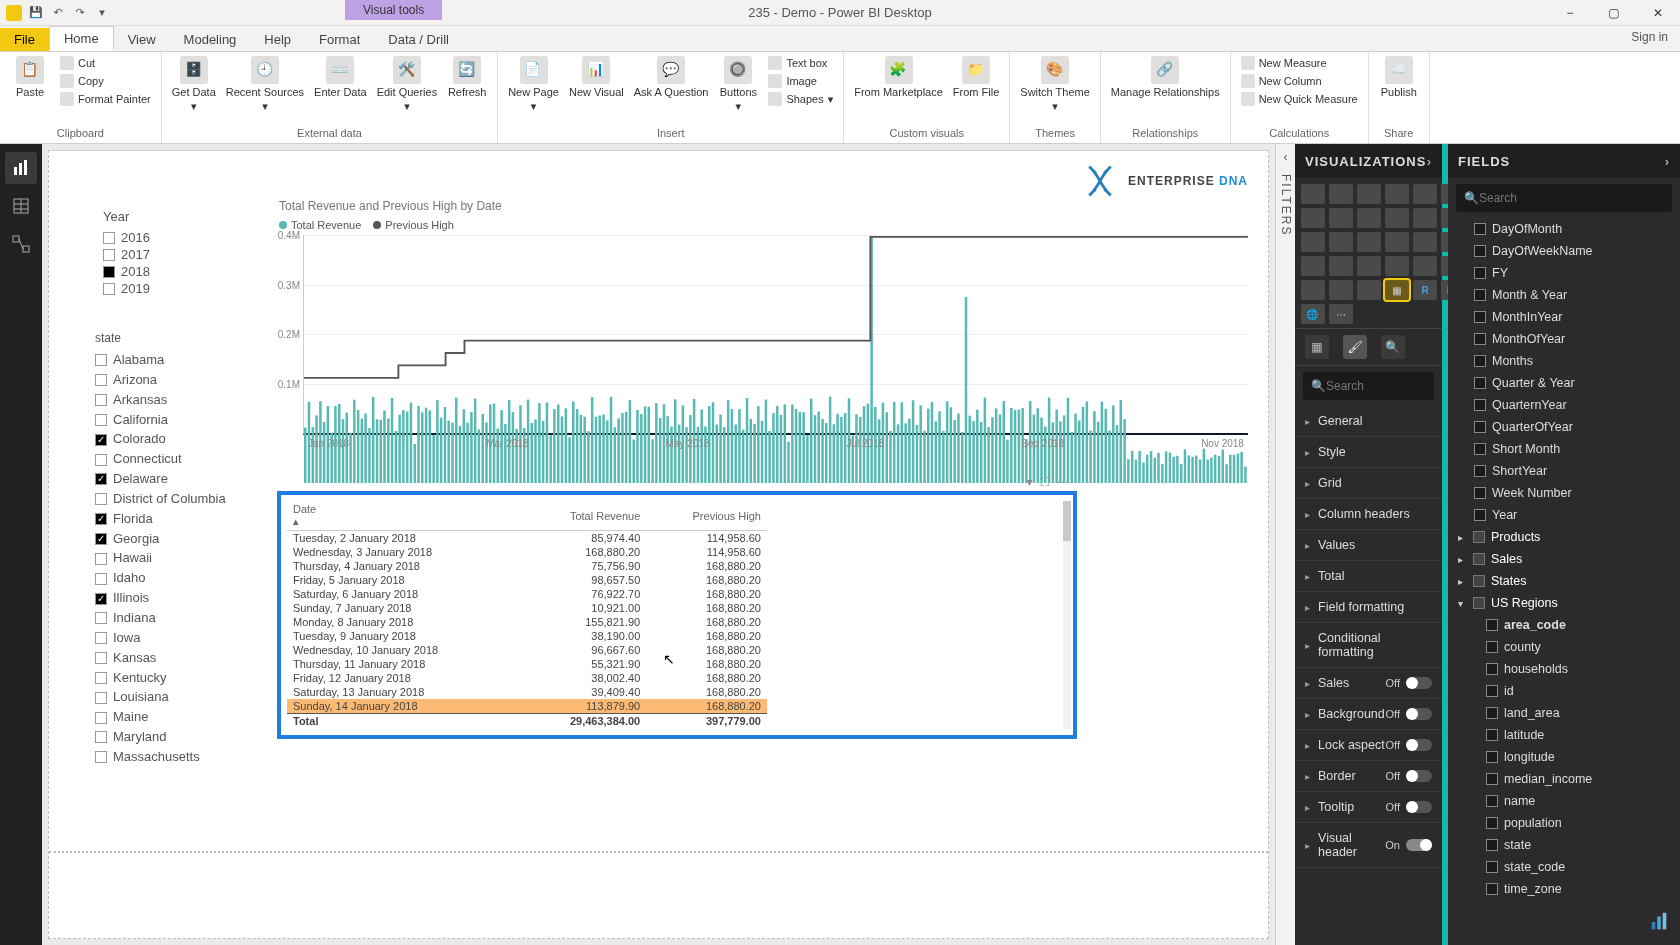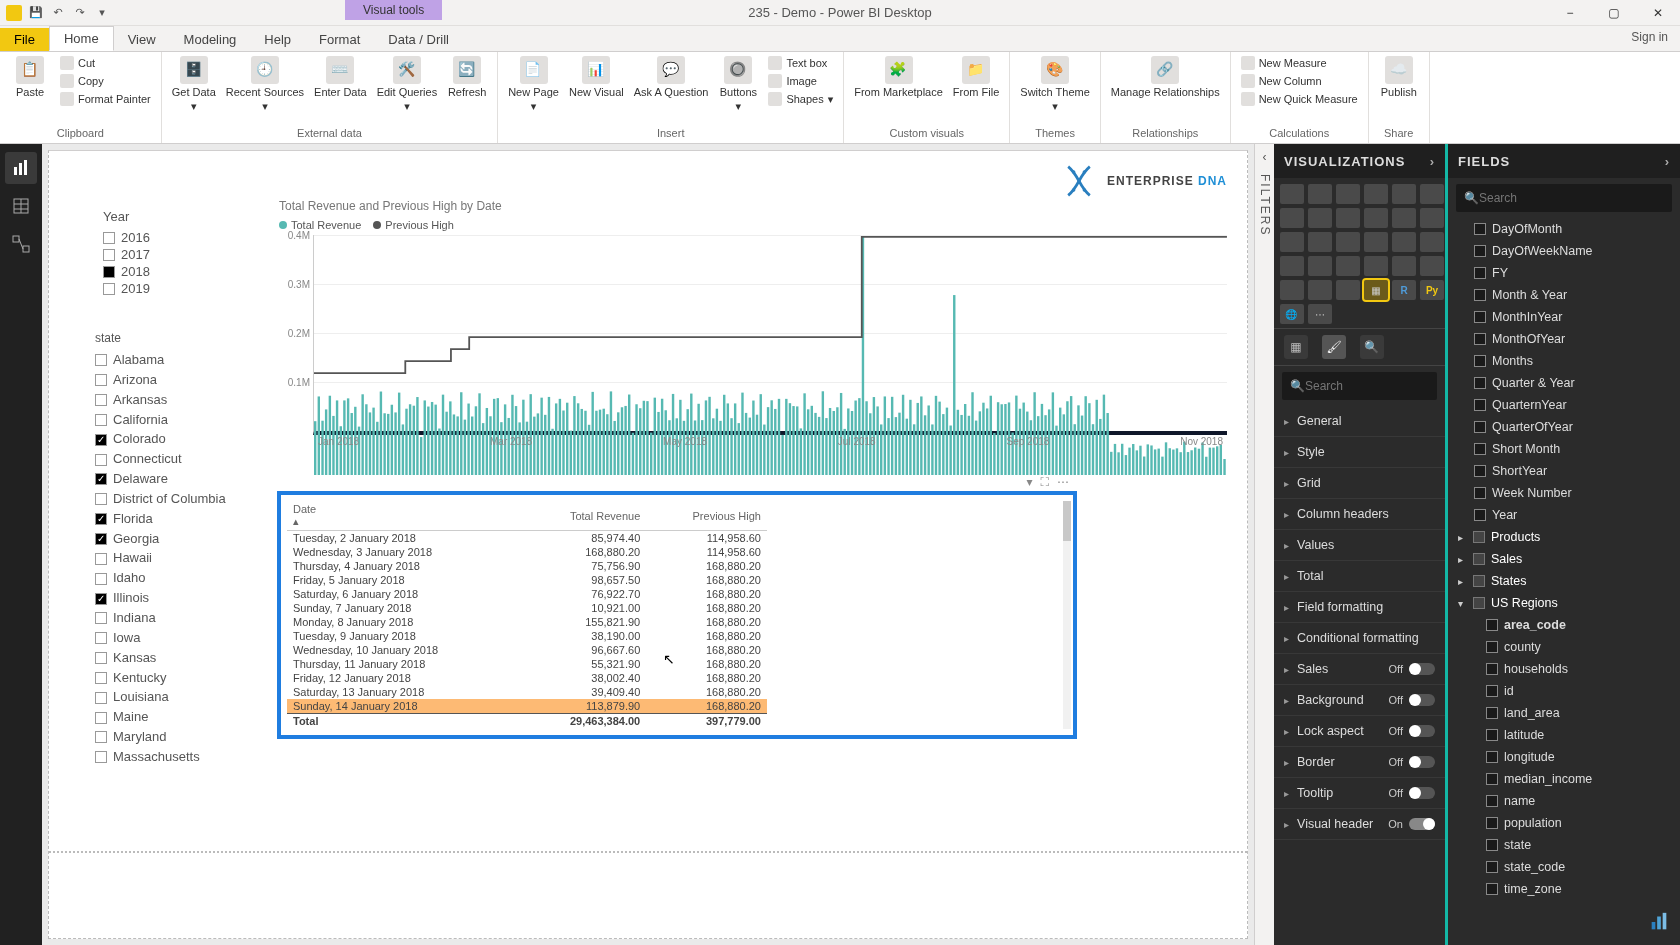--- a/index.html
+++ b/index.html
@@ -62,21 +62,21 @@
   .slicer-state .box { width:12px; height:12px; border:1px solid #999; background:#fff;}
   .slicer-state .box.chk { background:#000; position:relative;}
   .slicer-state .box.chk::after{content:"✓"; color:#fff; font-size:10px; position:absolute; left:1px; top:-2px;}
 
   
   .chart-visual { position:absolute; left:230px; top:48px; right:20px; height:280px; }
   .chart-title { font-size:12px; color:#777; margin-bottom:6px;}
   .chart-legend { font-size:11px; color:#555; display:flex; gap:12px; margin-bottom:4px;}
   .chart-legend span{display:flex; align-items:center; gap:4px;}
   .chart-legend .dot{width:8px;height:8px;border-radius:50%;}
-  .chart-area { position:relative; height:200px; border-left:1px solid #ccc; border-bottom:4px solid #0f172a; margin-left:34px;}
+  .chart-area { position:relative; height:200px; border-left:1px solid #ccc; border-bottom:2px solid #0f172a; margin-left:24px;}
   .chart-area .ytick{ position:absolute; left:-44px; width:40px; text-align:right; font-size:10px; color:#888; transform:translateY(-50%);}
   .chart-area .grid{ position:absolute; left:0; right:0; border-top:1px solid #eee;}
   .chart-area .xlabels{ position:absolute; left:0; right:0; bottom:-16px; display:flex; justify-content:space-between; font-size:10px; color:#888; padding:0 4px;}
   .chart-area svg{ position:absolute; inset:0; }
   .bars rect{ fill:#56b9b2; }
 
   
   .table-visual { position:absolute; left:228px; top:340px; width:800px; height:248px; border:4px solid #1f7de0; background:#fff;}
   .table-visual .tv-icons { position:absolute; right:4px; top:-20px; display:flex; gap:8px; color:#888;}
   .table-visual table { width:480px; font-size:11px; border-collapse:collapse; margin:6px 0 0 6px;}
@@ -92,21 +92,21 @@
   
   .filters-tab { width:20px; background:#f3f2f1; border-left:1px solid #d0cece; display:flex; flex-direction:column; align-items:center; padding-top:6px; gap:4px; color:#555;}
   .filters-tab .arrow{ cursor:pointer; }
   .filters-tab .vtxt { writing-mode:vertical-rl; font-size:12px; letter-spacing:2px; margin-top:6px;}
 
   
   .pane { background:#2b2b2b; color:#ddd; display:flex; flex-direction:column; }
   .pane-header { height:34px; background:#1f1f1f; display:flex; align-items:center; justify-content:space-between; padding:0 10px; font-size:13px; font-weight:600; letter-spacing:1px;}
   .pane-header .chev { cursor:pointer; color:#aaa;}
 
-  .viz-pane { width:174px; border-right:3px solid #14b8a6;}
+  .viz-pane { width:153px; border-right:6px solid #14b8a6;}
   .viz-gallery { padding:6px 6px 4px; display:grid; grid-template-columns:repeat(6,24px); gap:4px;}
   .viz-gallery .vg { width:24px; height:20px; background:#4a4a4a; border-radius:2px; cursor:pointer; display:flex;align-items:center;justify-content:center; font-size:10px; color:#ccc;}
   .viz-gallery .vg.sel{ outline:2px solid #f2c811; background:#6b5a1a;}
   .viz-gallery .vg.r{ background:#4a4a4a; color:#4f9bd8; font-weight:bold;}
   .viz-gallery .vg.py{ background:#4a4a4a; color:#f2c811; font-weight:bold;}
   .viz-modes { display:flex; gap:14px; padding:6px 10px; border-top:1px solid #444; border-bottom:1px solid #444;}
   .viz-modes .m { width:24px;height:24px; background:#3a3a3a; border-radius:3px; cursor:pointer; display:flex;align-items:center;justify-content:center; color:#bbb;}
   .viz-modes .m.active{ background:#555; color:#fff;}
   .viz-search { margin:6px 8px; background:#1a1a1a; height:28px; display:flex; align-items:center; padding:0 8px; color:#999; border-radius:2px;}
   .viz-search input{ background:transparent; border:none; outline:none; color:#ddd; font-size:12px; width:100%;}

